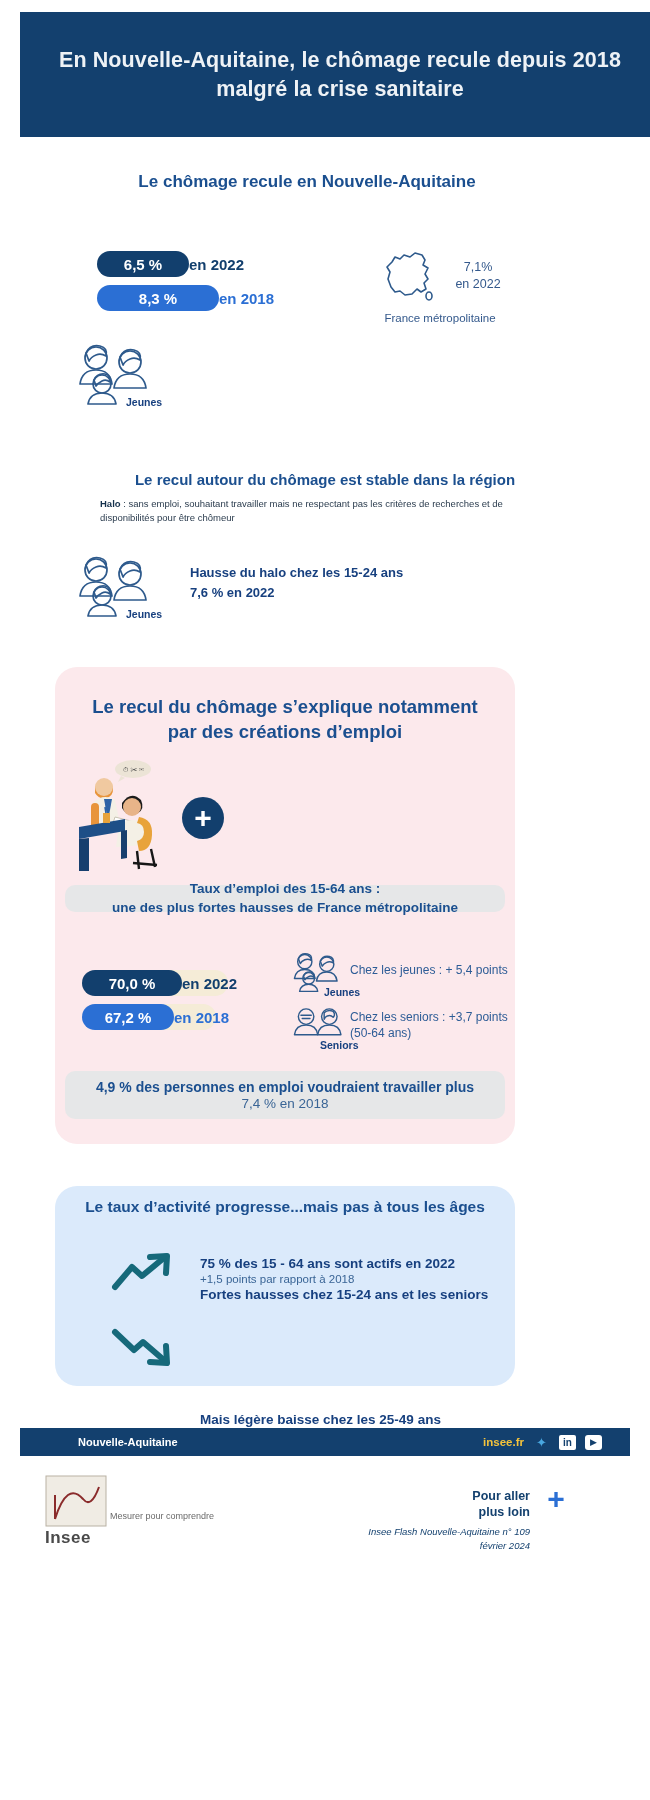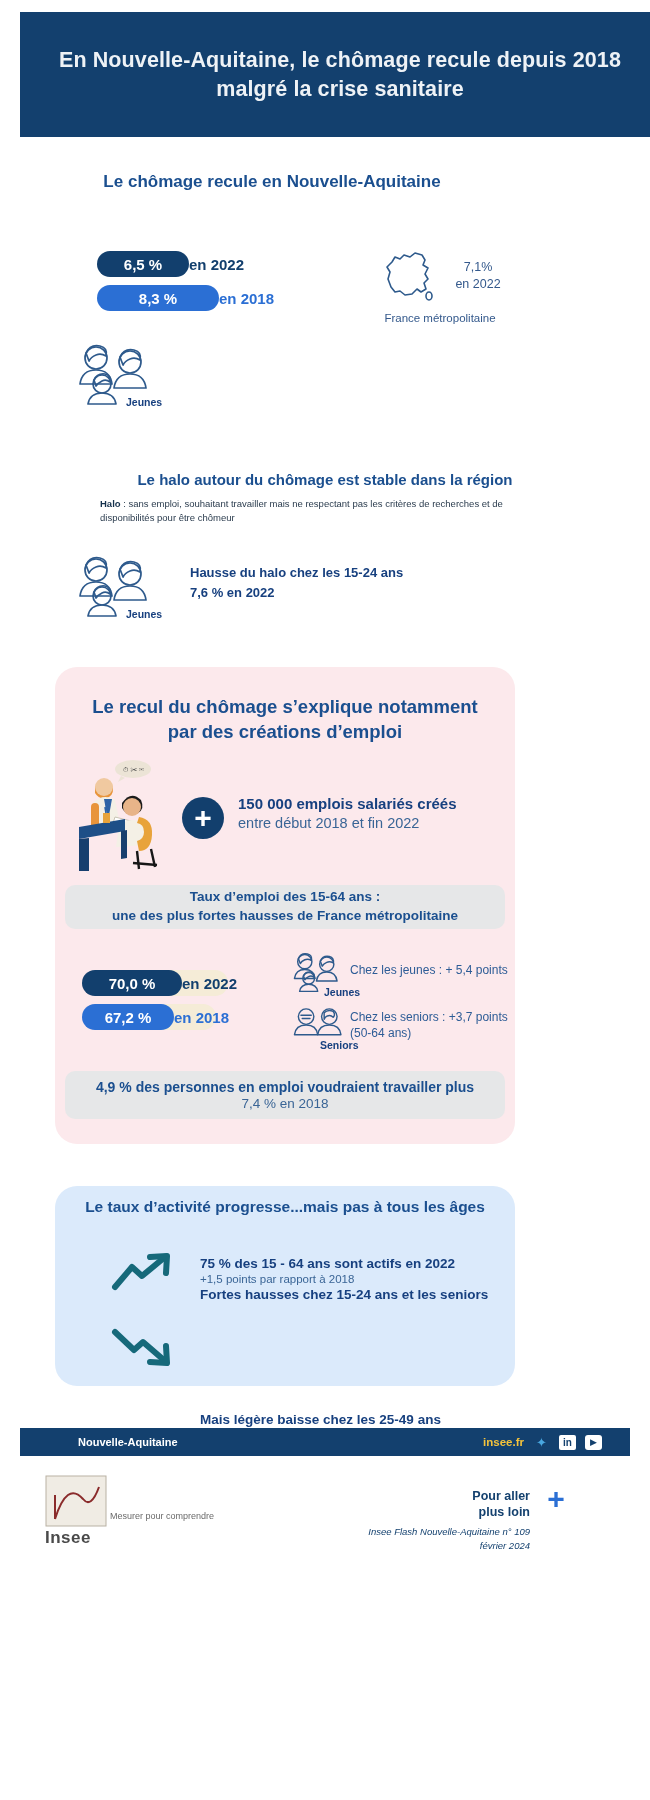--- a/index.html
+++ b/index.html
@@ -37,21 +37,21 @@
     font-size:15px;padding:0 14px;box-sizing:border-box;
   }
   .pill.dark{background:#123f6d;}
   .pill.bright{background:#2b6fd4;}
   .pill-row{display:flex;align-items:center;gap:0;}
   .pill-label{font-weight:bold;font-size:15px;}
   .pill-label.dark{color:#123f6d;}
   .pill-label.bright{color:#2b6fd4;}
 
   
-  #blk-unemp-title{position:absolute;left:0;top:172px;width:544px;}
+  #blk-unemp-title{position:absolute;left:0;top:172px;width:544px;padding-left:35px;}
   #unemp-pills{position:absolute;left:97px;top:251px;}
   #unemp-pills .pill-row{margin-bottom:8px;}
   #unemp-pills .p1{width:92px;}
   #unemp-pills .p2{width:122px;}
 
   #france-block{position:absolute;left:350px;top:248px;width:180px;text-align:center;}
   #france-block .fr-inner{display:flex;align-items:flex-start;gap:14px;justify-content:center;}
   #france-block .fr-val{
     font-size:12.5px;color:#34598c;line-height:1.35;text-align:center;
     padding-top:11px;font-weight:normal;
@@ -90,21 +90,21 @@
     position:absolute;left:182px;top:797px;width:42px;height:42px;border-radius:50%;
     background:#123f6d;display:flex;align-items:center;justify-content:center;
     color:#fff;font-size:30px;font-weight:bold;line-height:1;
   }
   #emploi-text{position:absolute;left:238px;top:795px;}
   #emploi-text .l1{font-size:15px;font-weight:bold;color:#17407f;}
   #emploi-text .l2{font-size:14.5px;color:#3a6596;margin-top:3px;}
 
   
   #taux-banner{
-    position:absolute;left:65px;top:885px;width:440px;height:44px;
+    position:absolute;left:65px;top:885px;width:440px;height:27px;
     background:#e6e7e8;border-radius:10px;
     display:flex;flex-direction:column;align-items:center;justify-content:center;
     font-size:13.5px;font-weight:bold;color:#1b4f8f;line-height:1.4;text-align:left;
   }
 
   #taux-pills{position:absolute;left:82px;top:970px;}
   #taux-pills .pill-row{margin-bottom:8px;}
   #taux-pills .p1{width:100px;}
   #taux-pills .p2{width:92px;}
   .pill-shadow{
@@ -223,21 +223,21 @@
       <path d="M44 48 Q46 34 60 34 Q74 34 76 48 Z"></path>
 
       <circle cx="32" cy="44" r="9"></circle>
       <path d="M24 40 Q27 33 35 34 Q42 36 40 42 Q36 39 32 41 Q28 43 26 46 Z"></path>
       <path d="M18 64 Q20 53 32 53 Q44 53 46 64 Z"></path>
     </svg>
     <span class="cap" style="position:absolute;left:56px;top:56px;">Jeunes</span>
   </div>
 
 
-  <div id="halo-title">Le halo autour du chômage est stable dans la région</div>
+  <div id="halo-title">Le recul autour du chômage est stable dans la région</div>
   <div id="halo-def">
     <b>Halo</b><span> : sans emploi, souhaitant travailler mais ne respectant pas les critères de recherches et de disponibilités pour être chômeur</span>
   </div>
 
   <div id="jeunes2" class="people">
     <svg width="96" height="68" viewBox="0 0 96 68" fill="none" stroke="#2e5a8c" stroke-width="1.7" stroke-linejoin="round" stroke-linecap="round">
       <circle cx="26" cy="18" r="11"></circle>
       <path d="M16 13 Q20 4 30 6 Q38 8 36 16 Q31 13 26 15 Q21 17 19 21 Z"></path>
       <path d="M10 44 Q12 30 26 30 Q40 30 42 44 Z"></path>
       <circle cx="60" cy="22" r="11"></circle>
@@ -291,24 +291,20 @@
 
       <rect x="28" y="58" width="7" height="10" fill="#e8a33a"></rect>
       <path d="M30 52 l1 6 M33 51 l0 7" stroke="#2e63a6" stroke-width="1.6"></path>
     </svg>
   </div>
 
   <div id="plus-badge">
     <span>+</span>
   </div>
 
-  <div id="emploi-text">
-    <div class="l1">150 000 emplois salariés créés</div>
-    <div class="l2">entre début 2018 et fin 2022</div>
-  </div>
 
   <div id="taux-banner">
     <span>Taux d’emploi des 15-64 ans :</span>
     <span>une des plus fortes hausses de France métropolitaine</span>
   </div>
 
   <div id="taux-pills">
     <div class="pill-shadow" style="left:16px;top:0;width:130px;"></div>
     <div class="pill-row">
       <span class="pill dark p1">70,0 %</span>

